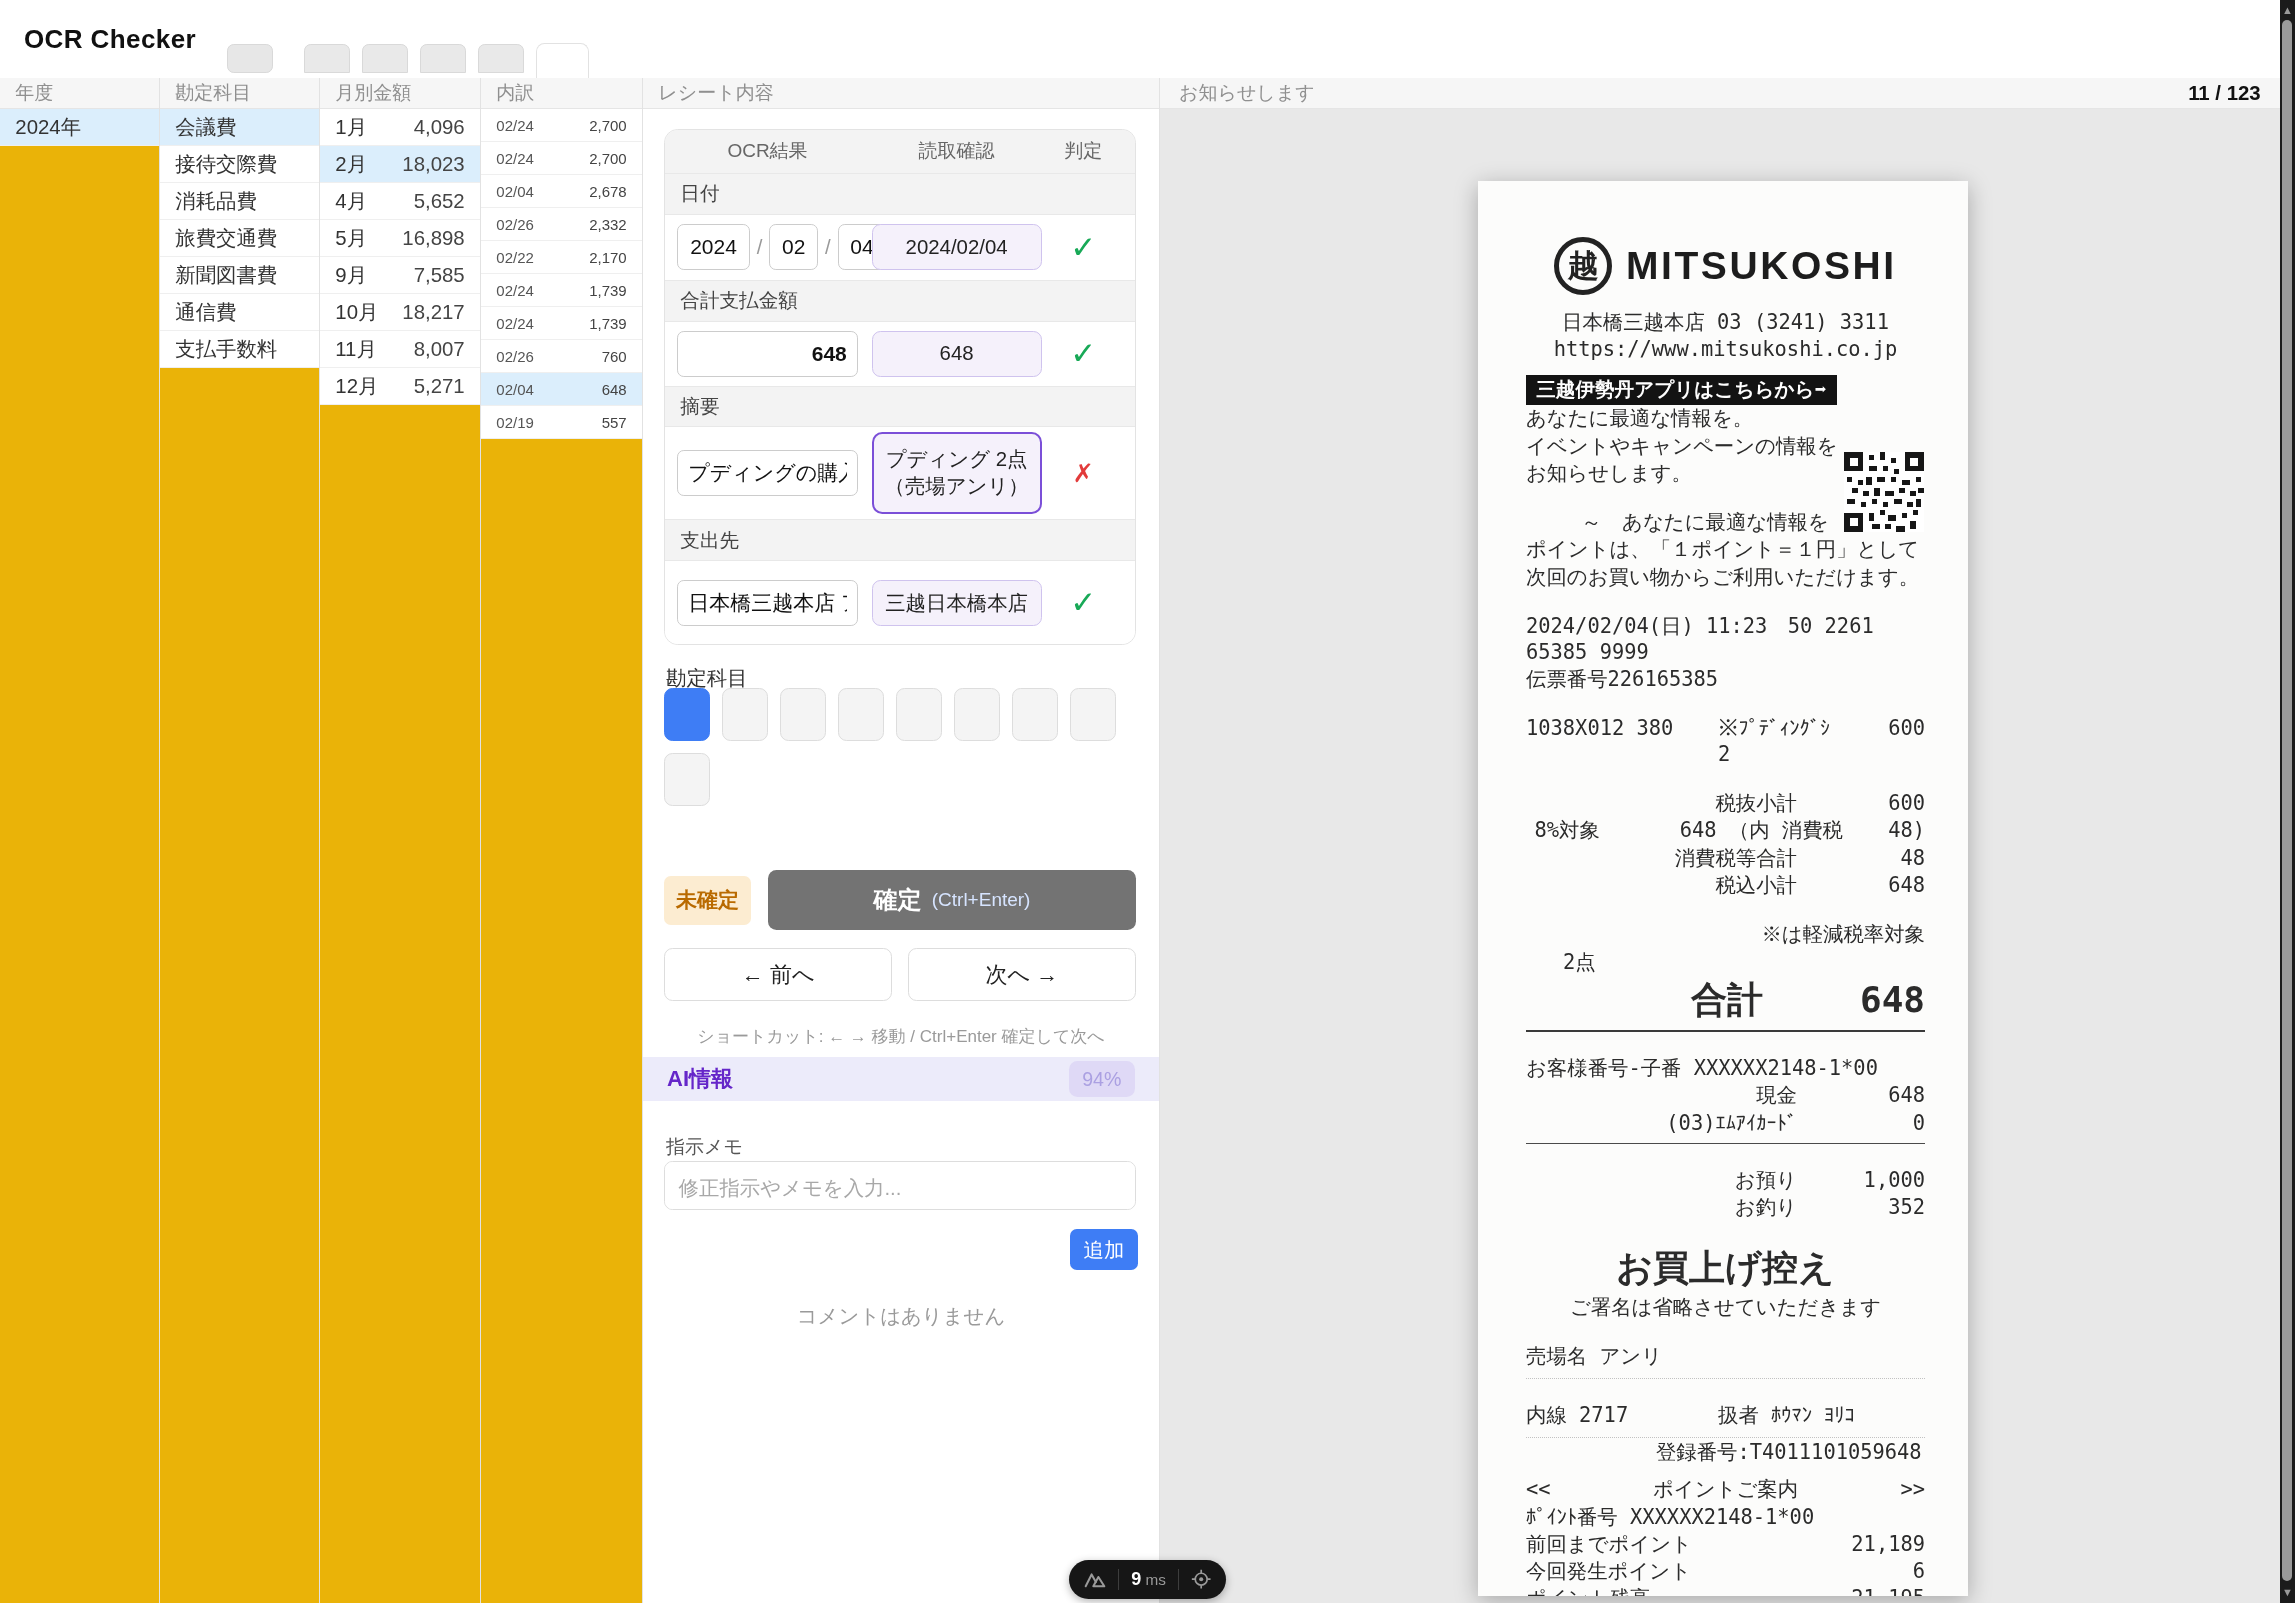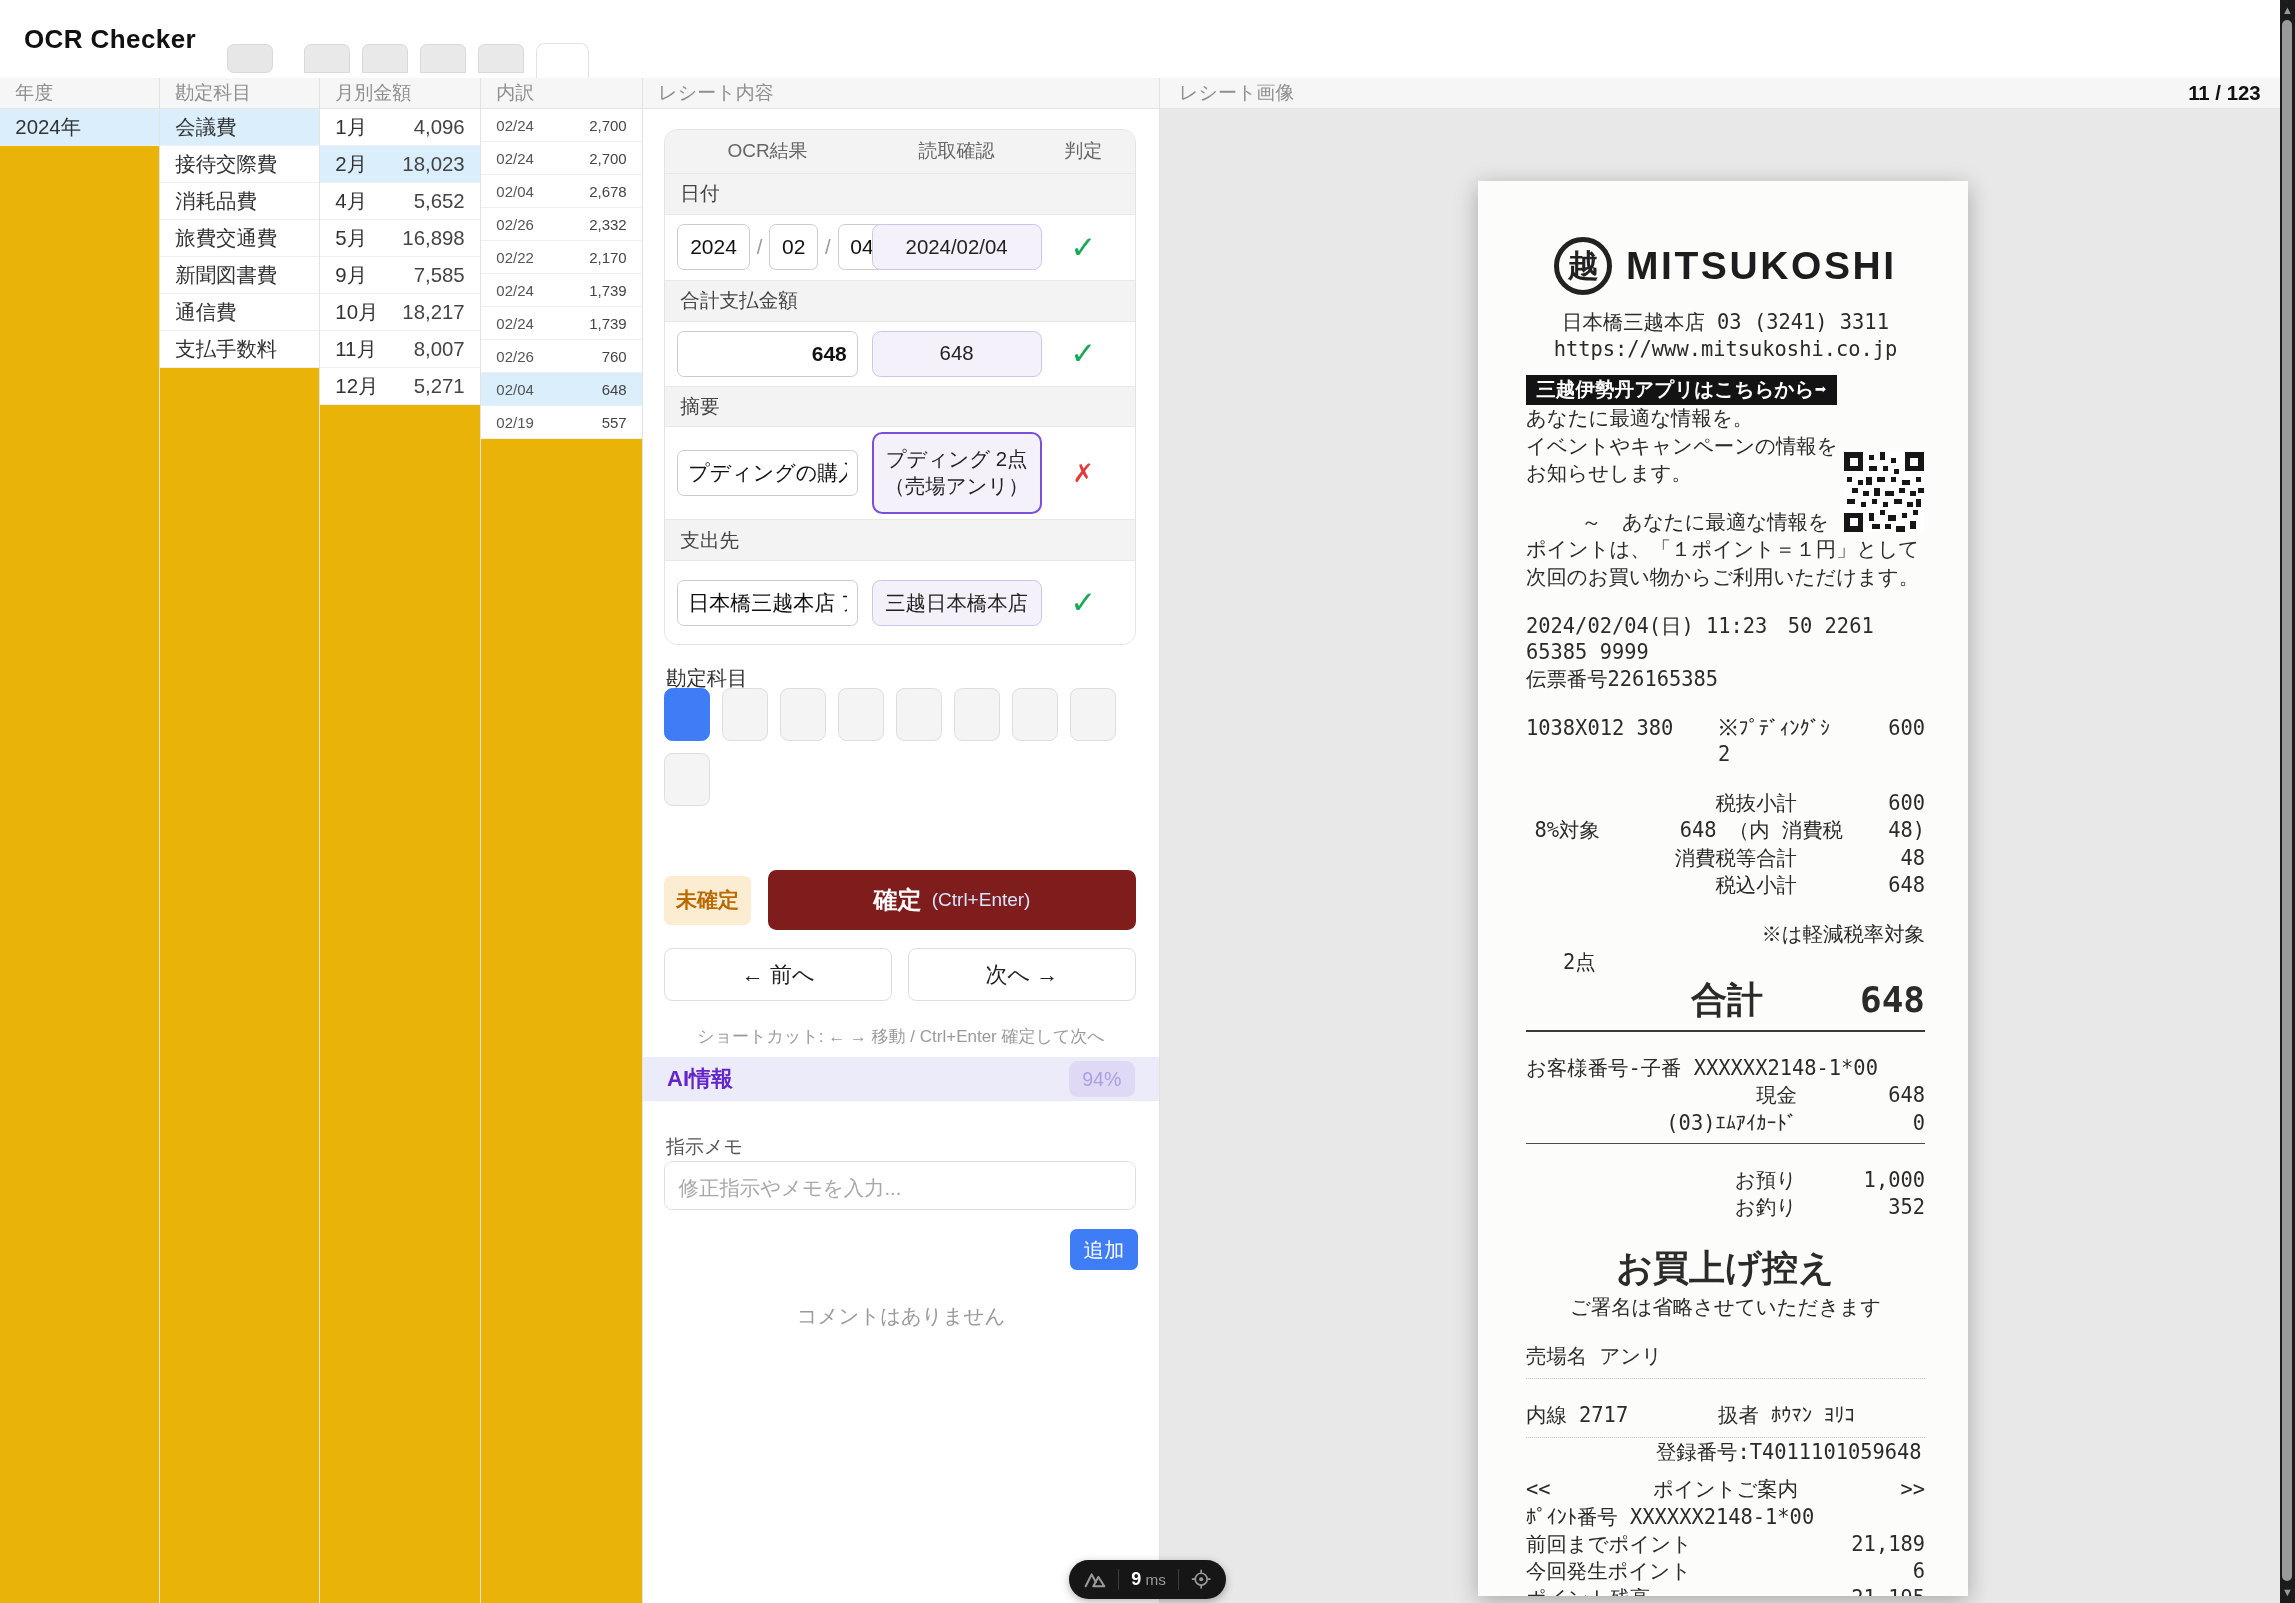--- a/index.html
+++ b/index.html
@@ -45,21 +45,21 @@
   .judge.ok{color:#18a957;}
   .judge.ng{color:#e23b3b;font-size:25.5px;}
   #acct-label{position:absolute;left:23px;top:586px;font-size:20.4px;color:#333;}
   #chips{position:absolute;left:21px;top:610px;width:477px;display:flex;flex-wrap:wrap;gap:12px 12px;}
   .chip{height:53px;padding:0 22px;border-radius:8.5px;background:#f4f4f4;border:0.9px solid #ddd;
     font-size:22px;color:#333;font-family:inherit;cursor:pointer;}
   .chip.sel{background:#3e7df5;border-color:#3e7df5;color:#fff;font-weight:bold;}
   #action-row{position:absolute;left:21px;top:792px;width:472px;height:60px;display:flex;align-items:center;gap:17px;}
   #badge-unconfirmed{width:87px;height:49px;background:#fcecd1;color:#b96a00;font-weight:bold;font-size:21px;
     border-radius:6.8px;display:flex;align-items:center;justify-content:center;}
-  #btn-confirm{flex:1;height:60px;background:#7f1d1d;border:none;border-radius:8.5px;color:#fff;cursor:pointer;
+  #btn-confirm{flex:1;height:60px;background:#737373;border:none;border-radius:8.5px;color:#fff;cursor:pointer;
     font-family:inherit;display:flex;align-items:center;justify-content:center;gap:10.2px;}
   #btn-confirm .main{font-size:24px;font-weight:bold;}
   #btn-confirm .hint{font-size:19px;color:#d6e4ff;}
   #prevnext{position:absolute;left:21px;top:870px;width:472px;height:53px;display:flex;gap:15.3px;}
   .nav-btn{flex:1;height:53px;background:#fff;border:0.9px solid #ddd;border-radius:8.5px;font-size:22px;color:#222;
     font-family:inherit;cursor:pointer;}
   #shortcut{position:absolute;left:0;top:947px;width:100%;text-align:center;font-size:17px;color:#9a9a9a;}
   #ai-band{position:absolute;left:0;top:979px;width:100%;height:44px;background:#ecebfa;
     display:flex;align-items:center;justify-content:space-between;padding:0 24px;}
   #ai-band .lbl{font-size:22px;font-weight:bold;color:#6526c9;}
@@ -347,21 +347,21 @@
   </div>
 
   <div id="memo-label">指示メモ</div>
   <textarea id="memo-input" placeholder="修正指示やメモを入力..." style=""></textarea>
   <button id="btn-add">追加</button>
   <div id="no-comment">コメントはありません</div>
 </div>
 
 <div id="viewer">
   <div class="panel-hd">
-    <span>レシート画像</span>
+    <span>お知らせします</span>
     <span id="viewer-counter">11 / 123</span>
   </div>
 
   <div id="sheet">
     <div id="logo-row">
       <div id="logo-mark">越</div>
       <div id="logo-text">MITSUKOSHI</div>
     </div>
     <svg id="qr" viewBox="0 0 29 29" shape-rendering="crispEdges">
       <rect width="29" height="29" fill="#fff"></rect>

